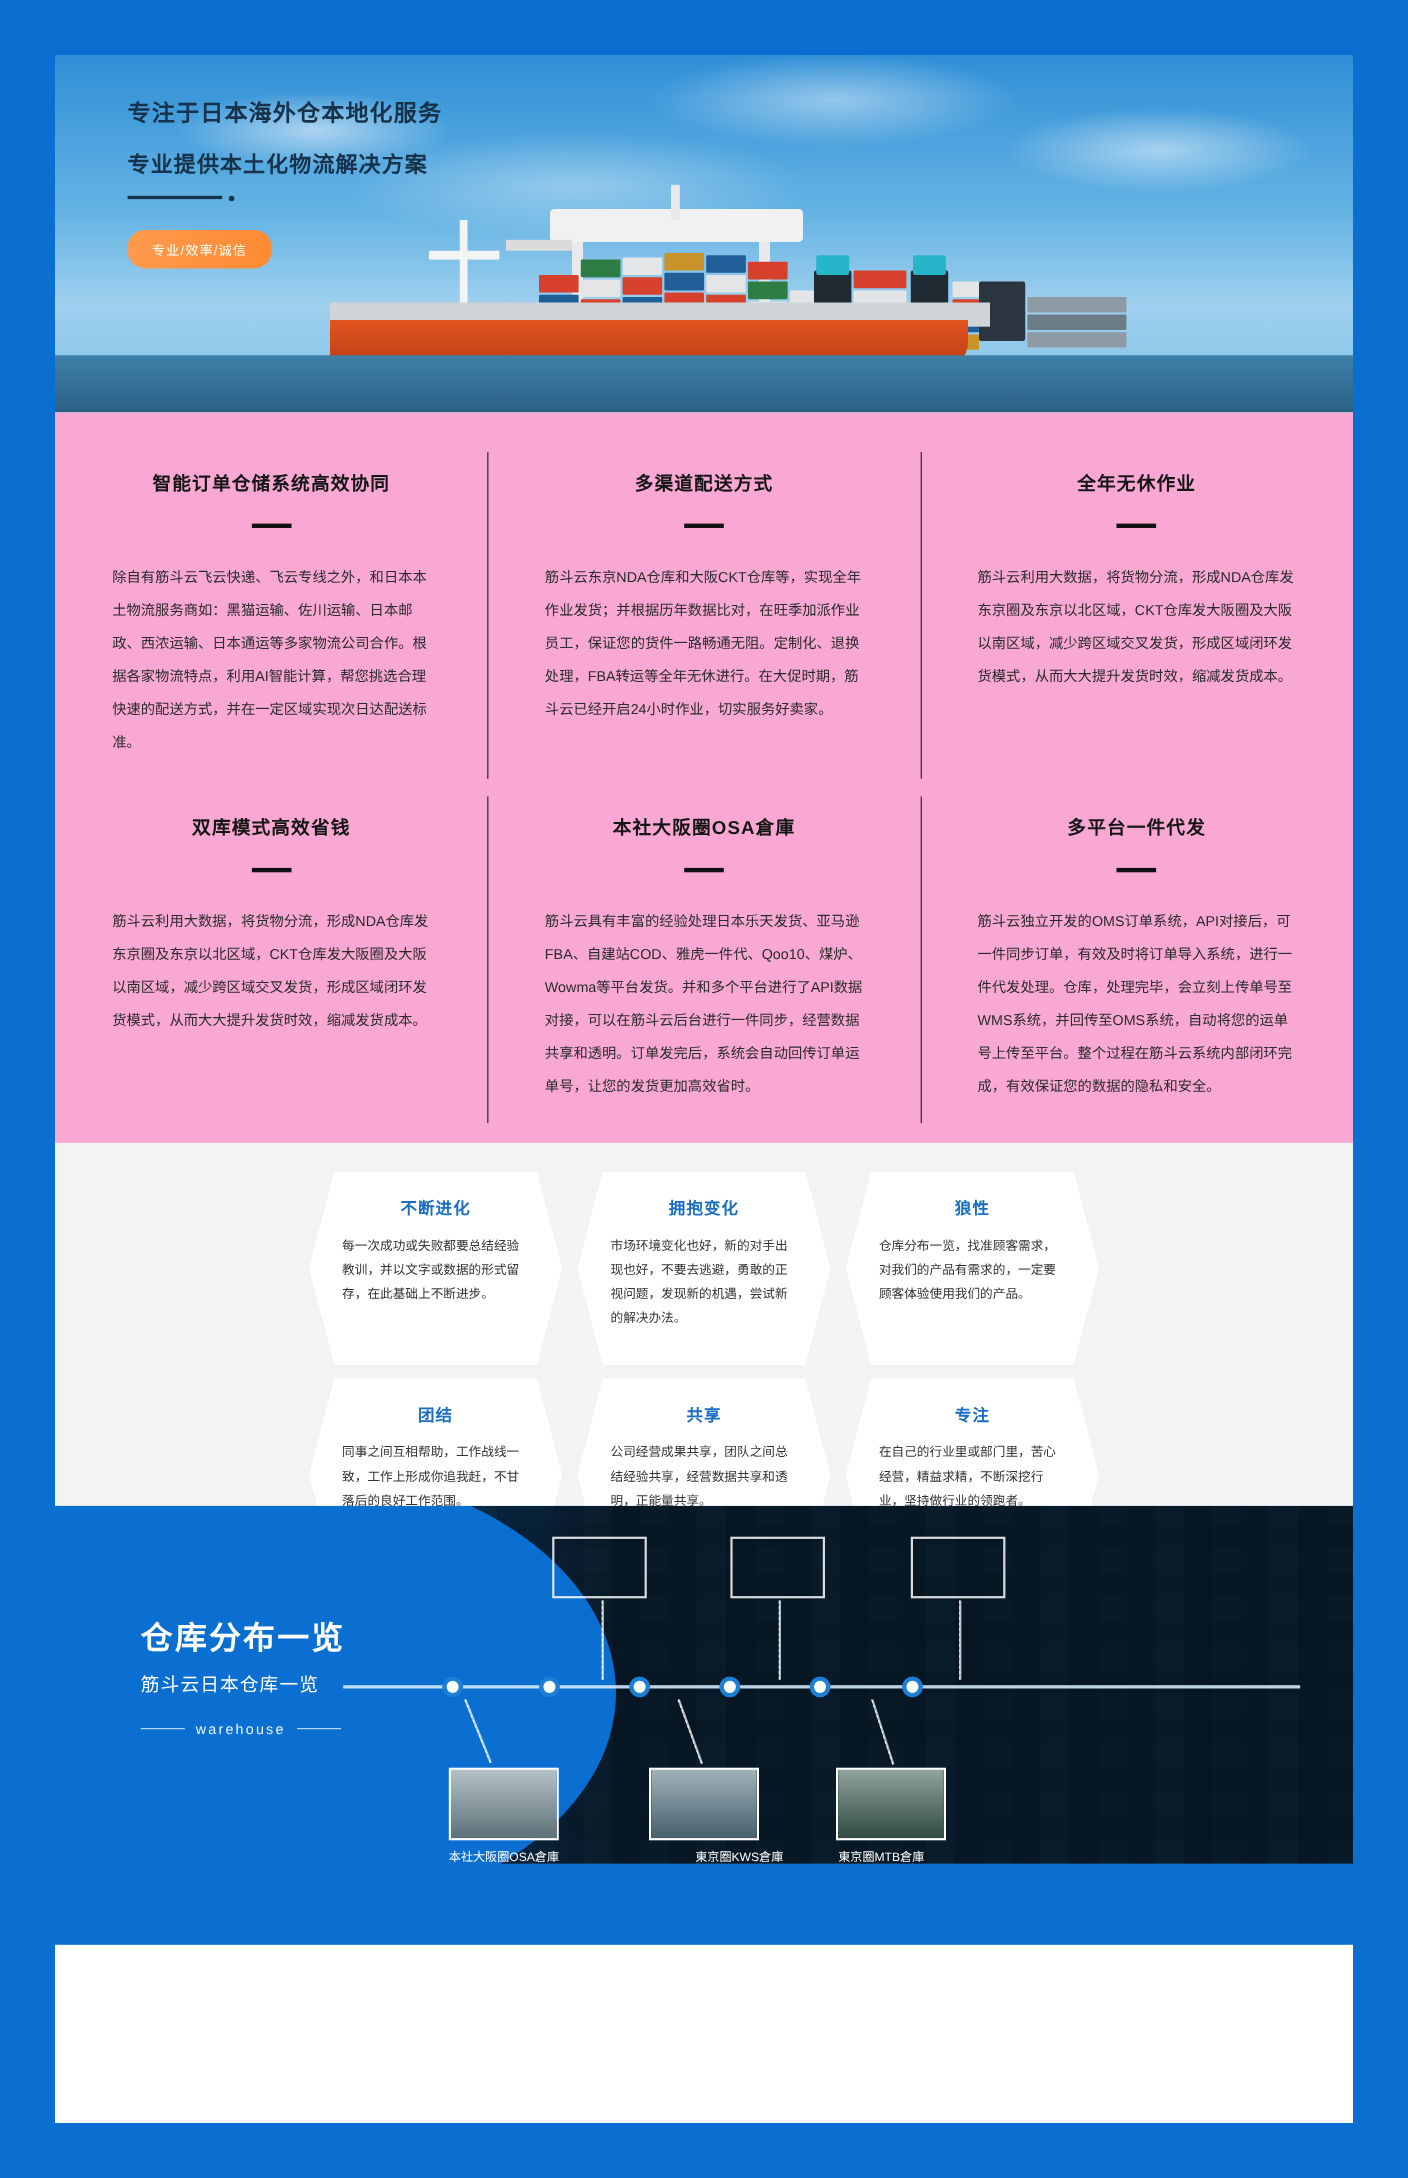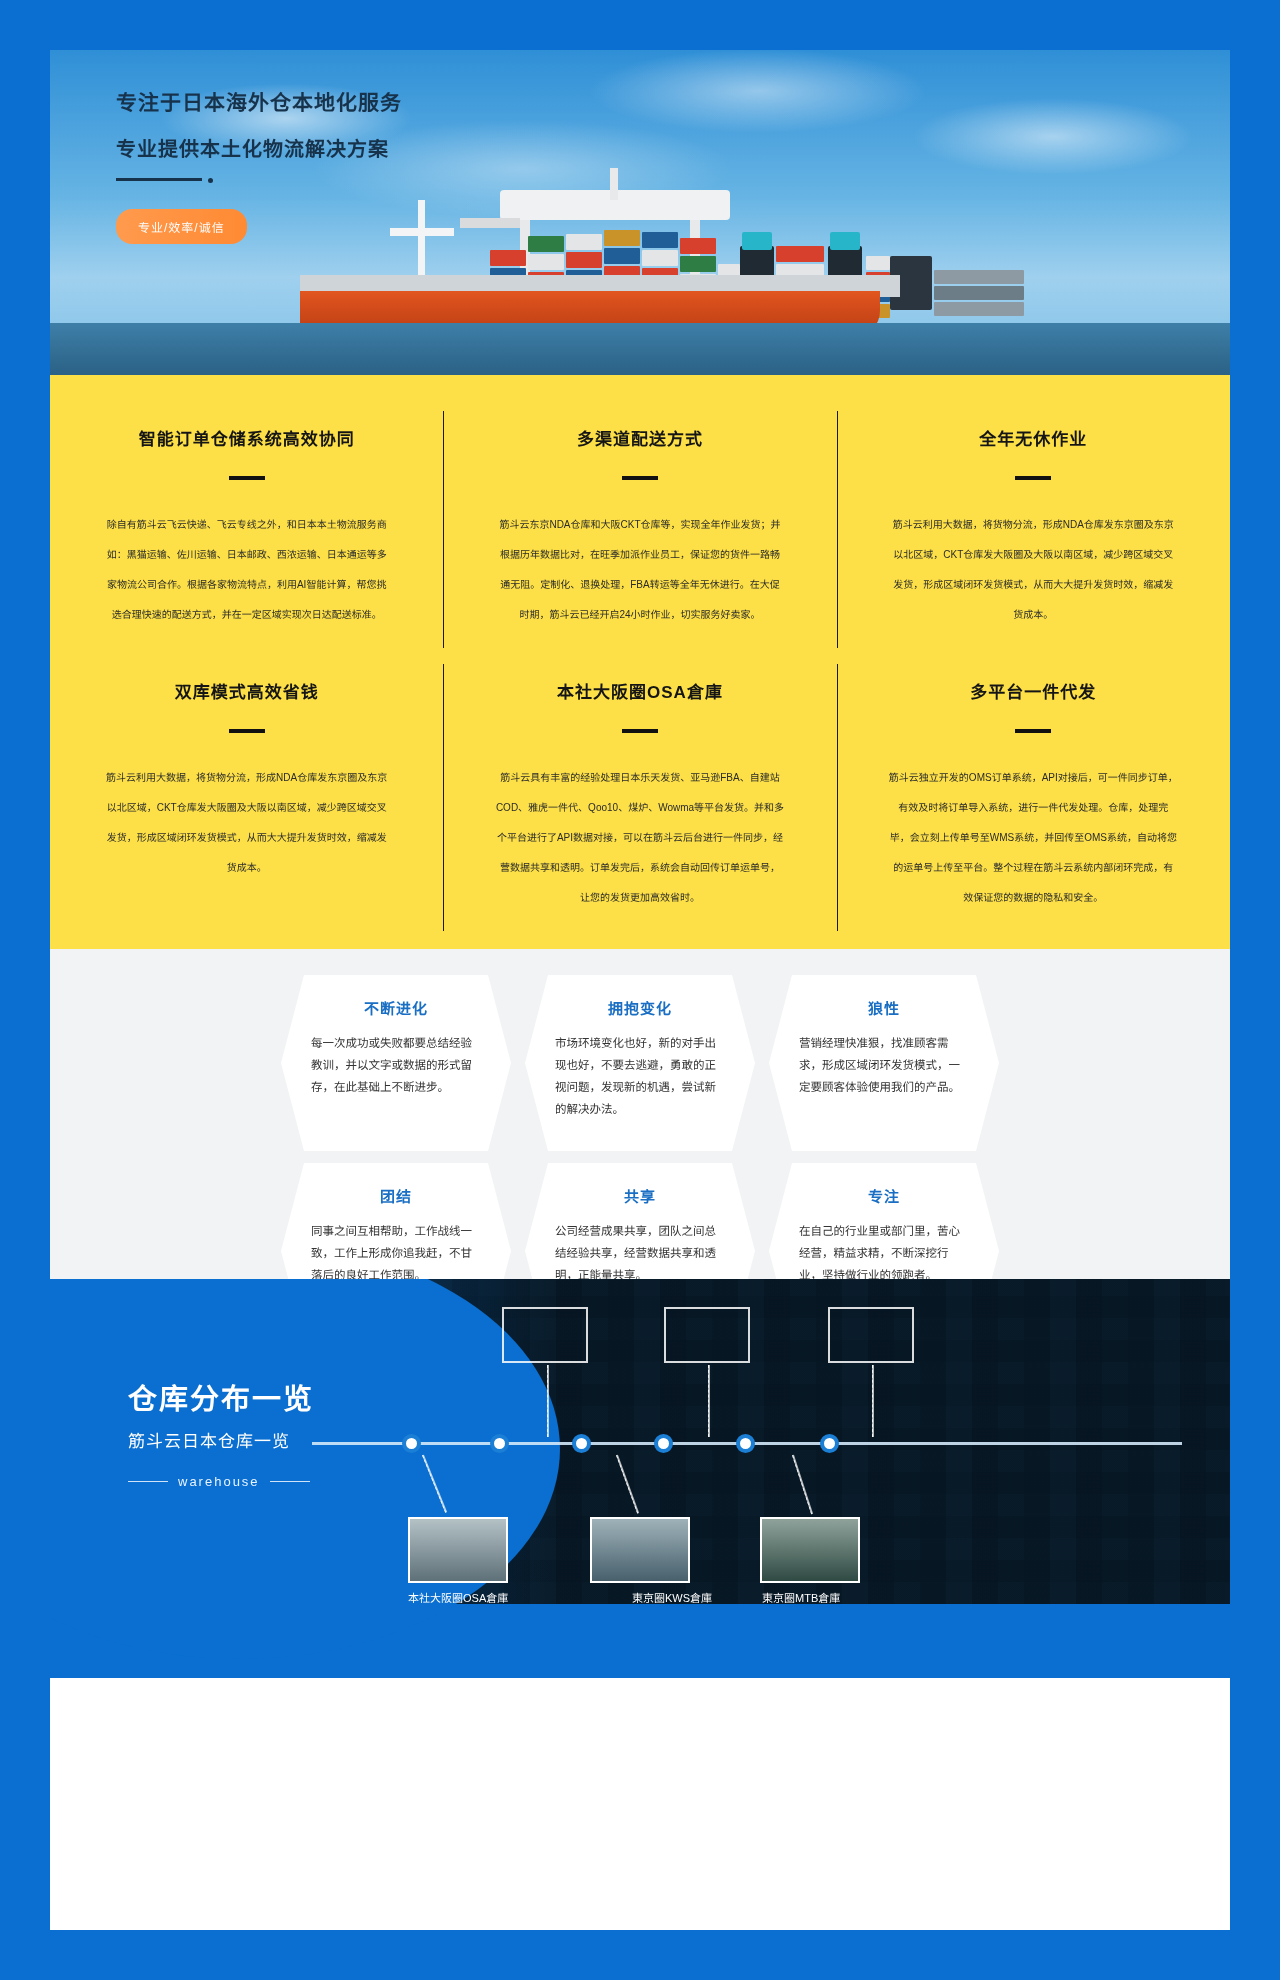--- a/index.html
+++ b/index.html
@@ -83,42 +83,42 @@
     position:absolute;left:66px;top:159px;
     background:linear-gradient(90deg,#ff9a4d 0%,#ff8a33 100%);
     color:#fff;font-size:12px;letter-spacing:1px;
     padding:9px 22px;border-radius:16px;white-space:nowrap;
   }
 
   
   .features{
     position:relative;
     padding:28px 0 10px 0;
-    background:#fde047;
+    background:#f9a8d4;
   }
   .frow{display:flex;}
   .fcell{
     width:33.3333%;
     box-sizing:border-box;
     padding:22px 52px 26px 52px;
     position:relative;
   }
   .fcell + .fcell:before{
     content:"";position:absolute;left:0;top:8px;bottom:8px;width:1px;background:#1b1b1b;
   }
   .fcell h3{
     margin:0;text-align:center;font-size:17px;font-weight:bold;color:#151515;
     letter-spacing:1px;
   }
   .fcell .bar{
     width:36px;height:4px;background:#111;margin:26px auto 30px auto;
   }
   .fcell p{
-    margin:0;font-size:10px;line-height:30px;color:#2b2b2b;
-    text-align:center;
+    margin:0;font-size:13px;line-height:30px;color:#2b2b2b;
+    text-align:left;
   }
   .frow2 .fcell{padding-top:10px;}
   .frow2 .fcell h3{margin-top:12px;}
 
   
   .values{
     position:relative;
     background:#f2f3f5;
     padding:26px 0 28px 0;
     height:330px;
@@ -346,21 +346,21 @@
           <p>每一次成功或失败都要总结经验教训，并以文字或数据的形式留存，在此基础上不断进步。</p>
 
         </div>
         <div class="hex">
           <div class="vtitle">拥抱变化</div>
           <p>市场环境变化也好，新的对手出现也好，不要去逃避，勇敢的正视问题，发现新的机遇，尝试新的解决办法。</p>
 
         </div>
         <div class="hex">
           <div class="vtitle">狼性</div>
-          <p>营销经理快准狠，找准顾客需求，形成区域闭环发货模式，一定要顾客体验使用我们的产品。</p>
+          <p>仓库分布一览，找准顾客需求，对我们的产品有需求的，一定要顾客体验使用我们的产品。</p>
 
         </div>
       </div>
 
       <div class="hexrow r2">
         <div class="hex">
           <div class="vtitle">团结</div>
           <p>同事之间互相帮助，工作战线一致，工作上形成你追我赶，不甘落后的良好工作范围。</p>
 
         </div>

